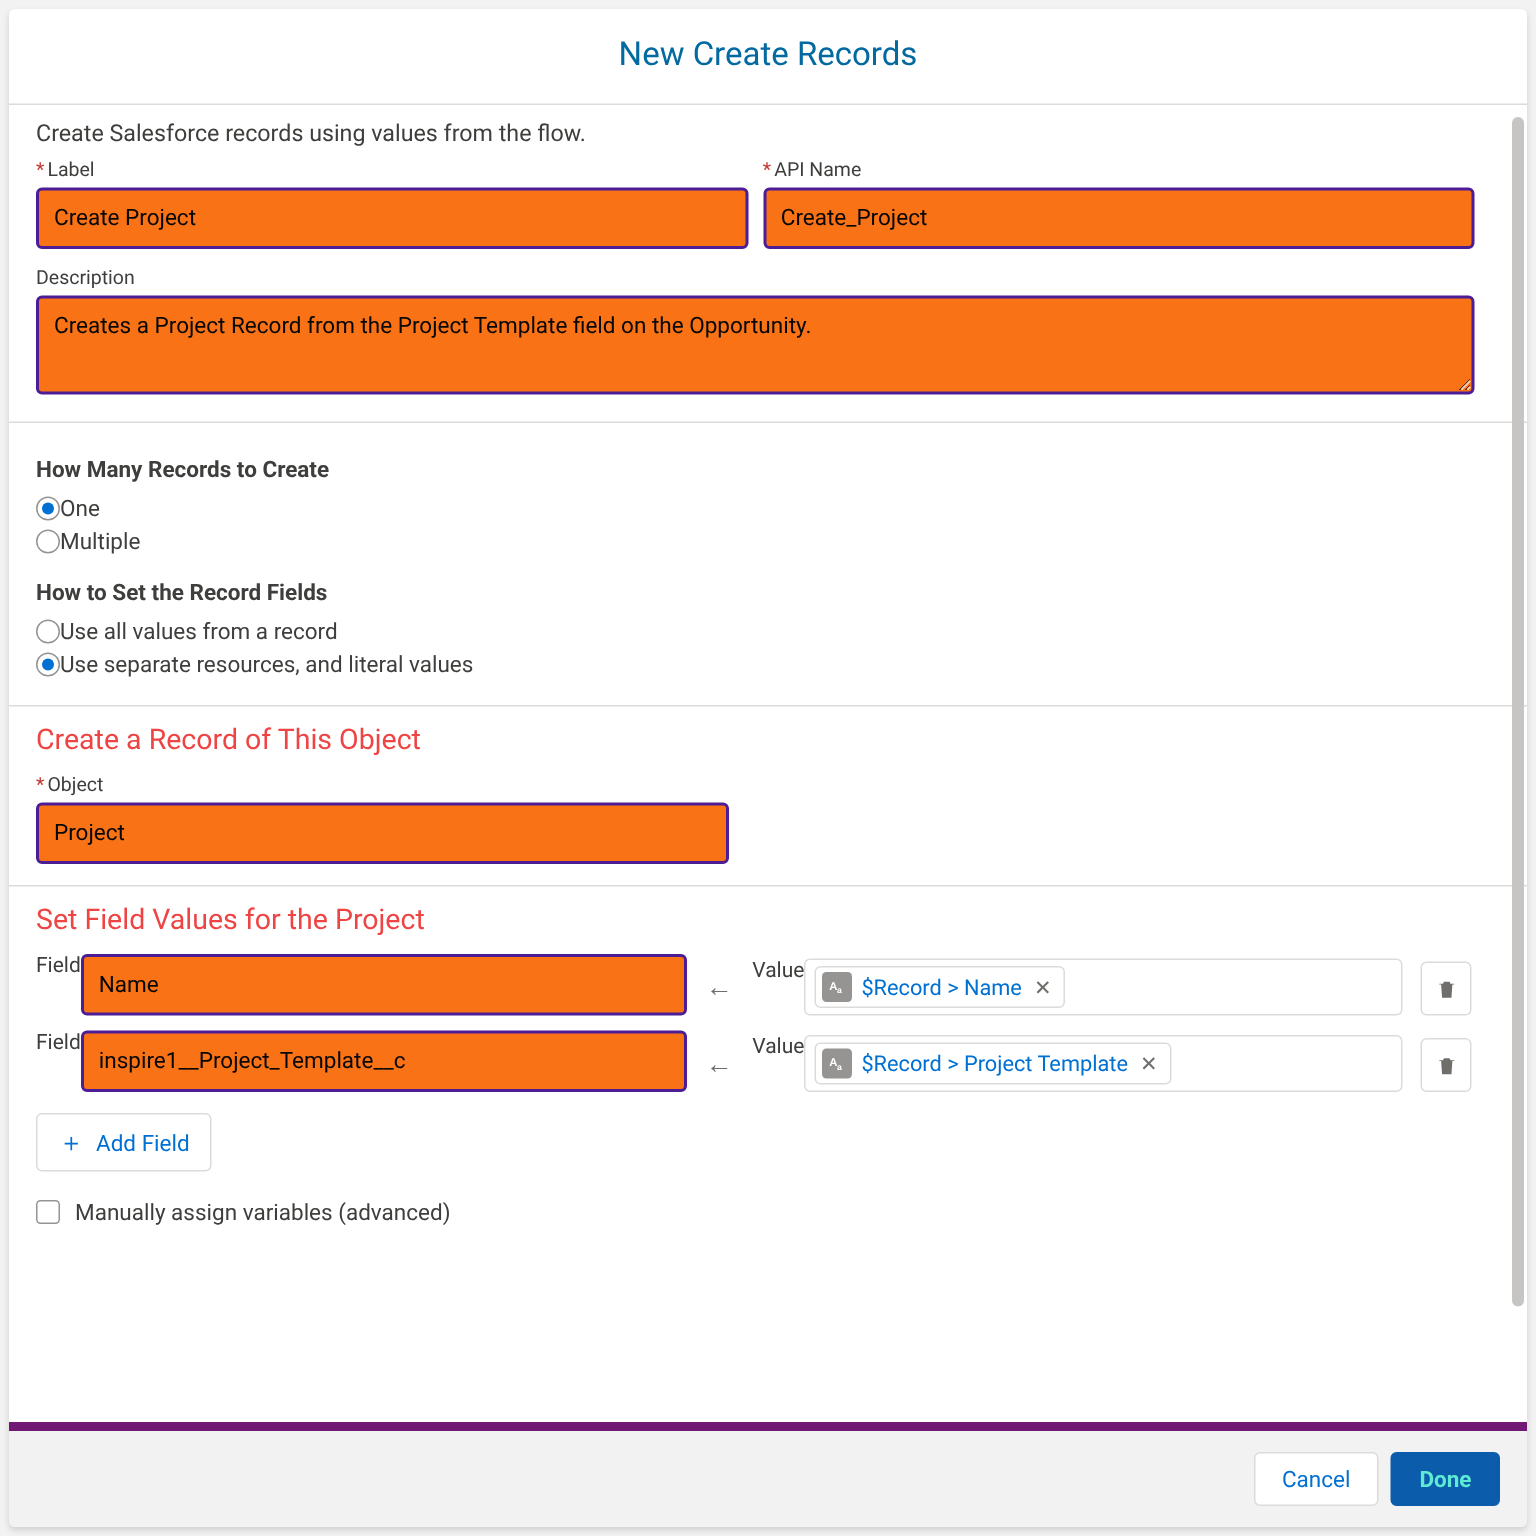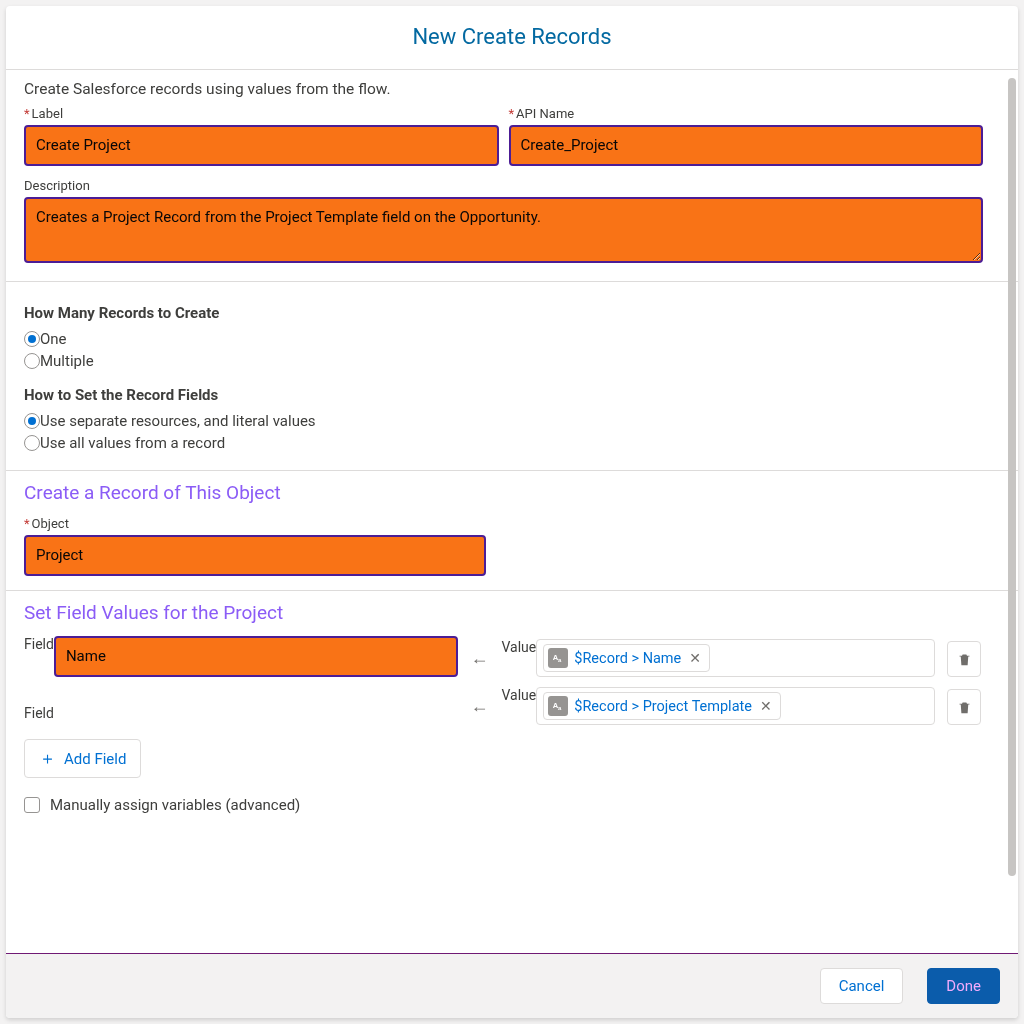--- a/index.html
+++ b/index.html
@@ -123,21 +123,21 @@
     content: "";
     width: 8px;
     height: 8px;
     border-radius: 50%;
     background: #0070d2;
     display: block;
   }
   .section-title {
     font-size: 19px;
     font-weight: 400;
-    color: #8b5cf6;
+    color: #ef4444;
     margin-bottom: 12px;
   }
   .object-picker { width: 462px; }
   .field-row {
     display: flex;
     align-items: flex-end;
     gap: 12px;
     margin-bottom: 10px;
   }
   .field-col { flex: 1; display: flex; flex-direction: row; }
@@ -223,44 +223,45 @@
     color: #3e3e3c;
   }
   .checkbox-box {
     width: 16px;
     height: 16px;
     border: 1px solid #969492;
     border-radius: 3px;
     background: #fff;
   }
   .modal-footer {
-    border-top: 1px solid #701a75;
+    border-top: 6px solid #701a75;
     background: #f3f2f2;
     padding: 14px 18px;
     display: flex;
     justify-content: flex-end;
-    gap: 24px;
+    gap: 8px;
   }
   .btn {
     border-radius: 4px;
     padding: 8px 18px;
     font-size: 15px;
     cursor: pointer;
     font-family: inherit;
     border: 1px solid transparent;
   }
   .btn-neutral {
     background: #fff;
     border-color: #dddbda;
     color: #0070d2;
   }
   .btn-brand {
     background: #0b5cab;
-    color: #f0abfc;
+    color: #5eead4;
     border-color: #0b5cab;
+    font-weight: bold;
   }
   .trash-svg { width: 15px; height: 15px; }
 </style>
 </head>
 <body>
 
 <div class="modal">
 
   <div class="modal-header">
     <h2 class="modal-title">New Create Records</h2>
@@ -297,26 +298,26 @@
         </div>
         <div class="radio-item">
           <span class="radio"></span>
           <span>Multiple</span>
         </div>
       </div>
 
       <div class="section-sub" style="margin-top:16px;">How to Set the Record Fields</div>
       <div class="radio-group">
         <div class="radio-item">
+          <span class="radio"></span>
+          <span>Use all values from a record</span>
+        </div>
+        <div class="radio-item">
           <span class="radio selected"></span>
           <span>Use separate resources, and literal values</span>
-        </div>
-        <div class="radio-item">
-          <span class="radio"></span>
-          <span>Use all values from a record</span>
         </div>
       </div>
     </div>
 
     <div class="panel">
       <div class="section-title">Create a Record of This Object</div>
       <label class="field-label"><span class="req">*</span><span>Object</span></label>
       <input class="text-input object-picker" value="Project" style="">
     </div>
 
@@ -351,20 +352,21 @@
                 <path d="M6 7h12l-1 14H7L6 7zm3-3h6l1 2H8l1-2zM4 6h16v1H4z"></path>
               </svg>
           </button>
         </div>
       </div>
 
       
       <div class="field-row">
         <div class="field-col">
           <label class="field-label-sub">Field</label>
+          <input class="text-input" value="inspire1__Project_Template__c" style="">
         </div>
         <div class="arrow-col">←</div>
         <div class="field-col">
           <label class="field-label-sub">Value</label>
           <div class="pill-input">
             <span class="pill">
               <span class="aa-icon">
                 <svg viewBox="0 0 24 24">
                     <text x="3" y="15" font-size="13" fill="#fff" font-family="Arial" font-weight="600">A</text>
                     <text x="12" y="19" font-size="10" fill="#fff" font-family="Arial" font-weight="600">a</text>

